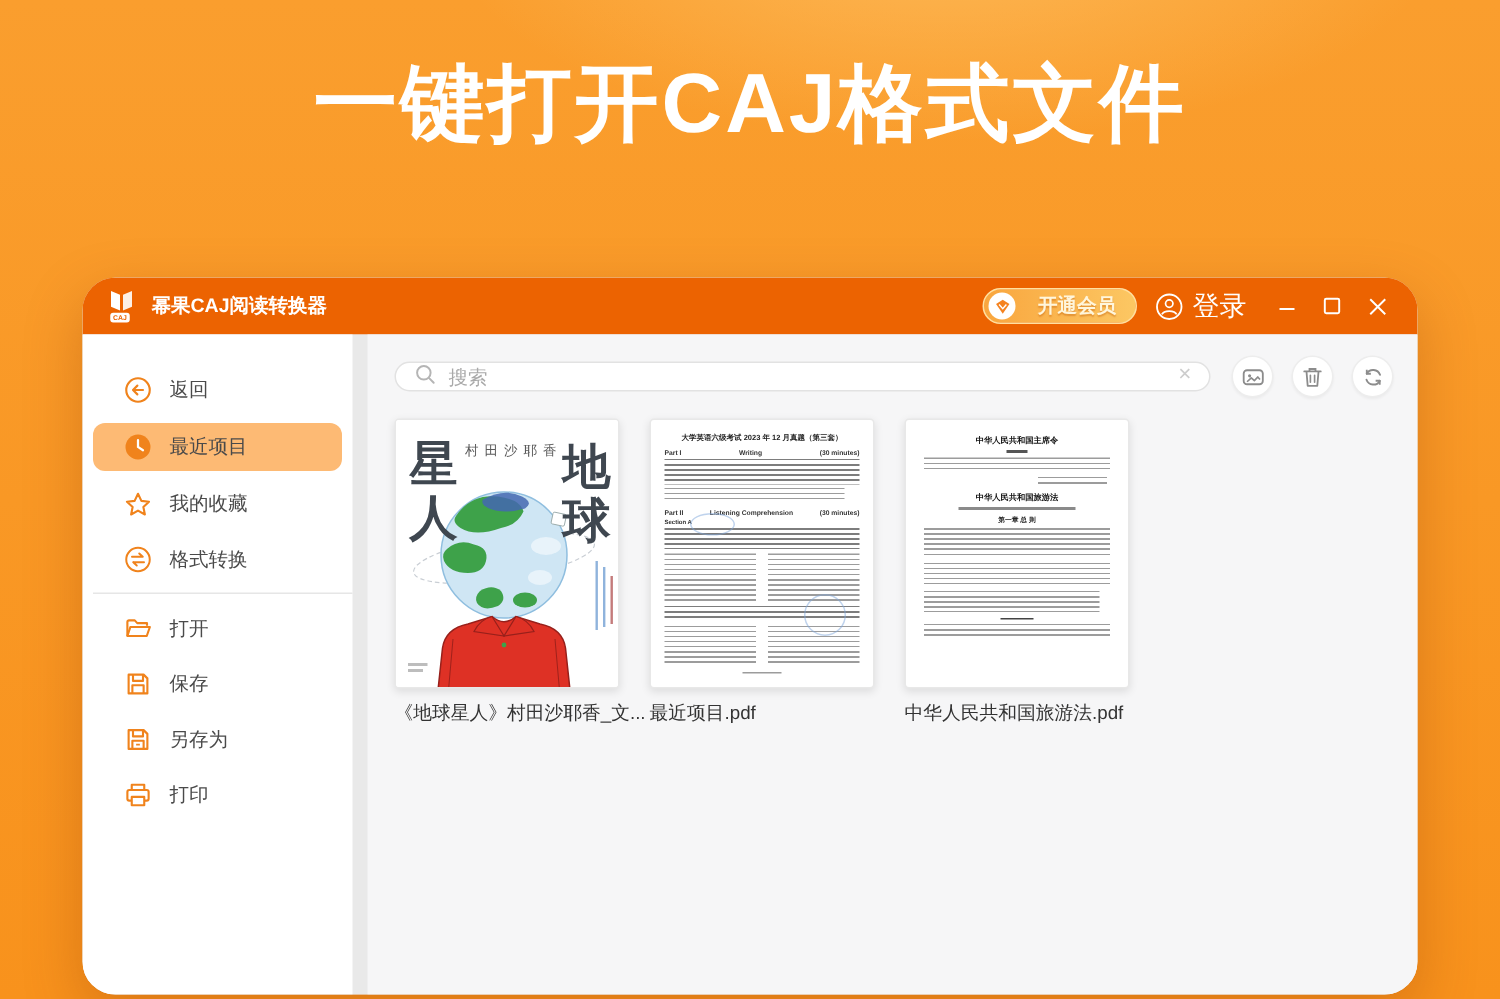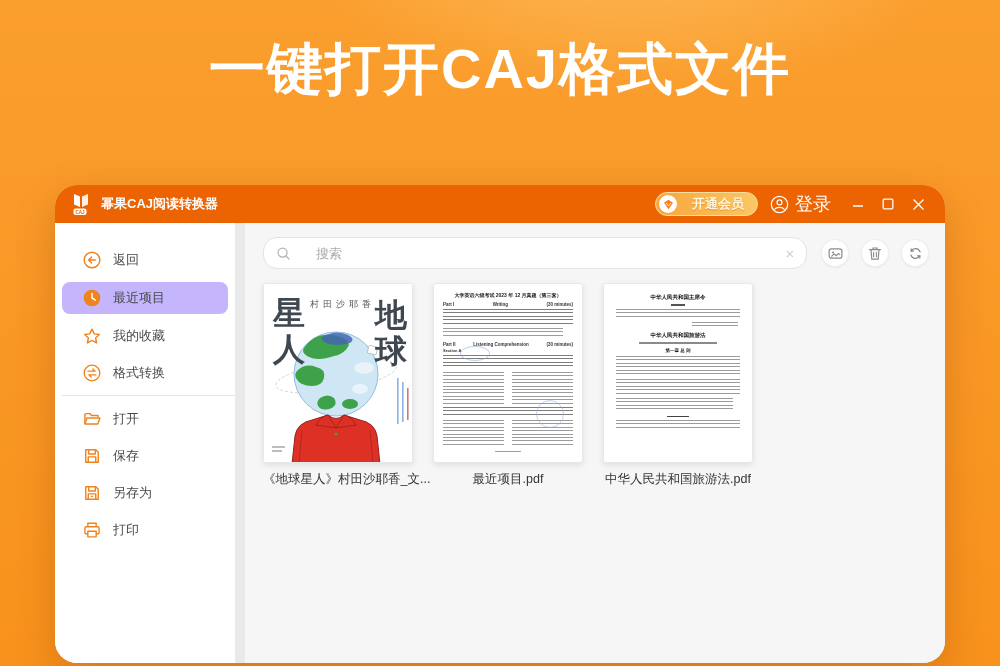--- a/index.html
+++ b/index.html
@@ -41,47 +41,47 @@
   .login{ display:flex; align-items:center; gap:6px; margin-left:12px; color:#fff; font-size:18px; cursor:pointer; }
   .win-controls{ display:flex; align-items:center; margin-left:12px; }
   .win-btn{ width:30px; height:28px; display:flex; align-items:center; justify-content:center; cursor:pointer; }
   
   .wbody{ flex:1; display:flex; background:#E9E9E9; min-height:0; }
   .sidebar{ width:180px; background:#fff; padding:18px 0 0 0; flex:none; }
   .side-item{
     height:30px; display:flex; align-items:center; gap:11px; padding-left:20px;
     margin:4px 7px 7px 7px; border-radius:8px; font-size:13px; color:#4a4a4a; cursor:pointer;
   }
-  .side-item.selected{ background:#c4b5fd; height:32px; }
+  .side-item.selected{ background:#fdba74; height:32px; }
   .side-item .ic{ width:20px; height:20px; flex:none; display:flex; align-items:center; justify-content:center; }
   .side-divider{ height:1px; background:#E6E6E6; margin:3px 0 8px 7px; }
   .main{ flex:1; margin-left:10px; background:#F6F6F7; padding:14px 16px 0 18px; min-width:0; }
   
   .search-row{ display:flex; align-items:center; }
   .search-box{
-    width:546px; height:32px; background:#fff; border:1px solid #E2E2E2; border-radius:14px;
-    display:flex; align-items:center; padding:0 12px; gap:25px;
+    width:546px; height:20px; background:#fff; border:1px solid #E2E2E2; border-radius:14px;
+    display:flex; padding:0 12px; gap:8px;
   }
   .search-input{ border:none; outline:none; flex:1; font-size:13px; color:#333; background:transparent; }
   .search-input::placeholder{ color:#A9A9A9; }
   .clear-x{ color:#CDCDCD; font-size:15px; line-height:1; cursor:pointer; }
   .circle-btn{
     width:28px; height:28px; border-radius:50%; background:#fff; border:1px solid #EDEDED;
     display:flex; align-items:center; justify-content:center; margin-left:12px; cursor:pointer;
     box-shadow:0 1px 2px rgba(0,0,0,.05);
   }
   .circle-btn:first-of-type{ margin-left:14px; }
   
   .docs-row{ display:flex; gap:20px; margin-top:14px; }
   .doc{ width:150px; }
   .doc-card{
     width:150px; height:180px; background:#fff; border:1px solid #E8E8E8; border-radius:3px;
     box-shadow:0 2px 6px rgba(0,0,0,.10); overflow:hidden; cursor:pointer; position:relative;
   }
-  .doc-caption{ margin-top:8px; font-size:12.5px; color:#333; text-align:center; white-space:nowrap; }
+  .doc-caption{ margin-top:8px; font-size:12.5px; color:#333; text-align:left; white-space:nowrap; }
   
   .page{ width:100%; height:100%; padding:8px 9px; position:relative; }
   .pg-title{ font-size:5px; font-weight:700; color:#222; text-align:center; white-space:nowrap; overflow:hidden; }
   .pg-row{ display:flex; justify-content:space-between; font-size:4.5px; font-weight:700; color:#333; margin-top:4px; }
   .pg-sec{ font-size:4px; font-weight:700; color:#333; margin-top:1px; }
   .lines{ background:repeating-linear-gradient(to bottom,#9C9C9C 0,#9C9C9C 1px,transparent 1px,transparent 3.4px); }
   .lines.dk{ background:repeating-linear-gradient(to bottom,#7D7D7D 0,#7D7D7D 1px,transparent 1px,transparent 3.4px); }
   .cols{ display:flex; gap:8px; margin-top:3px; }
   .cols>div{ flex:1; }
   .stamp{ position:absolute; border:1px solid #7FA8DC; opacity:.5; border-radius:50%; }

